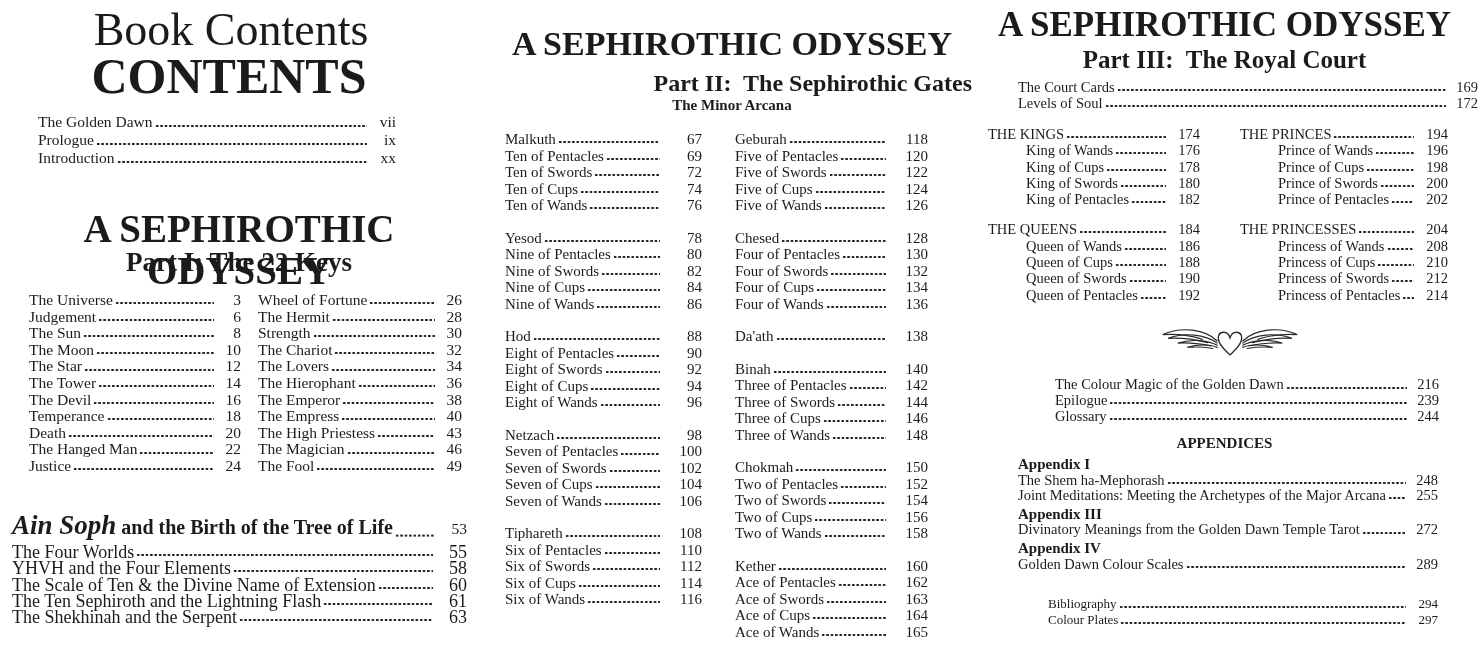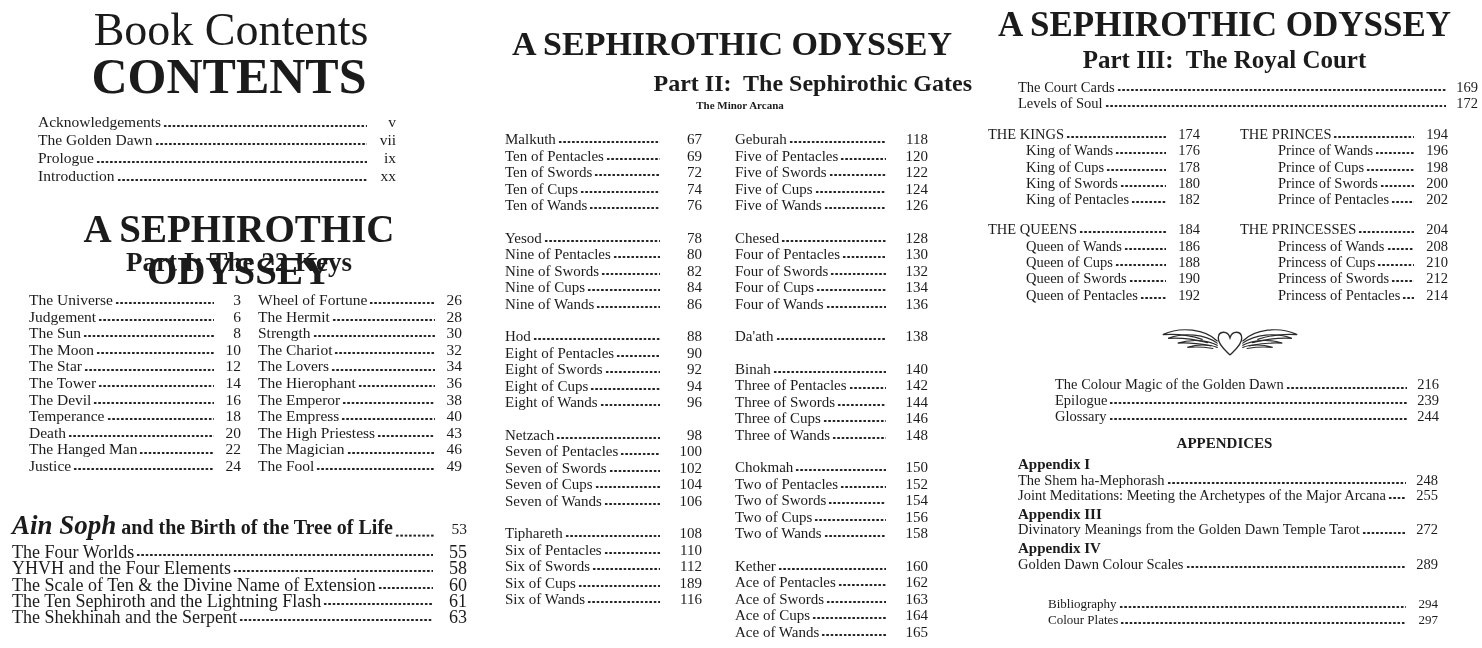--- a/index.html
+++ b/index.html
@@ -39,21 +39,21 @@
   .ain-head{top:510px;left:12px;width:455px;display:flex;align-items:baseline;}
   .ain-em{font-size:27px;font-weight:700;font-style:italic;white-space:nowrap;}
   .ain-rest{font-size:20px;font-weight:700;white-space:pre;}
   .ain-head .dots{align-self:flex-end;height:7px;}
   .ain-head .pg{font-size:15.5px;min-width:30px;}
   .p1-ain{top:544px;left:12px;width:455px;font-size:18px;--lh:16.3px;--dgap:4px;--pgw:30px;}
 
   
   .p2-title{top:26px;left:0;width:480px;font-size:34px;line-height:36px;}
   .p2-sub{top:70px;left:0;width:480px;font-size:24px;line-height:27px;text-align:right;}
-  .p2-minor{top:96px;left:8px;width:480px;font-size:11px;line-height:19px;}
+  .p2-minor{top:96px;left:0;width:480px;font-size:15px;line-height:19px;}
   .p2-col1{top:131px;left:13px;width:197px;}
   .p2-col2{top:131px;left:243px;width:193px;}
   .p2col{font-size:15px;--lh:16.5px;--dgap:12px;--pgw:30px;}
 
   
   .p3-title{top:6px;left:0;width:505px;font-size:35px;line-height:38px;}
   .p3-sub{top:46px;left:0;width:505px;font-size:25px;line-height:28px;}
   .p3-intro{top:79px;left:46px;width:460px;font-size:14.5px;--lh:16.2px;--dgap:4px;--pgw:28px;}
   .p3-court1{top:126px;left:16px;width:212px;}
   .p3-court2{top:126px;left:268px;width:208px;}
@@ -68,25 +68,20 @@
 </head>
 <body>
 
 <div class="canvas">
 
   <div class="page" id="page1">
     <div class="abs ctr p1-caption">Book Contents</div>
     <div class="abs ctr p1-title">CONTENTS</div>
 
     <div class="abs list p1-fm">
-  <div class="row">
-    <span class="lbl">Acknowledgements</span>
-    <span class="dots"></span>
-    <span class="pg">v</span>
-  </div>
 
   <div class="row">
     <span class="lbl">The Golden Dawn</span>
     <span class="dots"></span>
     <span class="pg">vii</span>
   </div>
 
   <div class="row">
     <span class="lbl">Prologue</span>
     <span class="dots"></span>
@@ -422,21 +417,21 @@
 
   <div class="row">
     <span class="lbl">Six of Swords</span>
     <span class="dots"></span>
     <span class="pg">112</span>
   </div>
 
   <div class="row">
     <span class="lbl">Six of Cups</span>
     <span class="dots"></span>
-    <span class="pg">189</span>
+    <span class="pg">114</span>
   </div>
 
   <div class="row">
     <span class="lbl">Six of Wands</span>
     <span class="dots"></span>
     <span class="pg">116</span>
   </div>
 </div>
     </div>
     <div class="abs p2col p2-col2">

